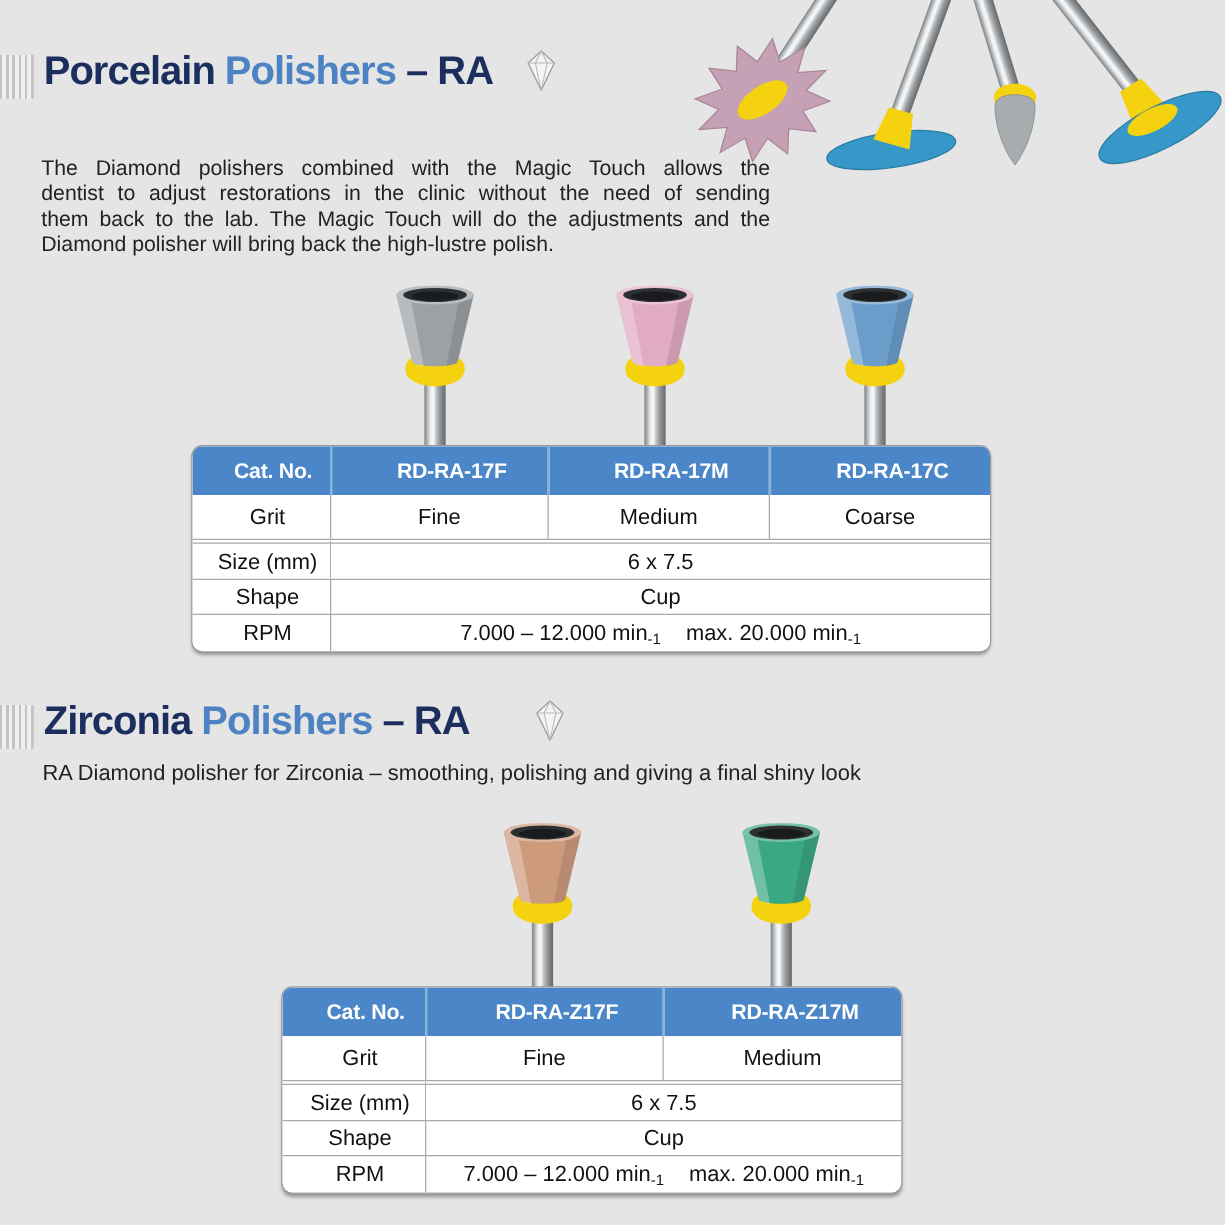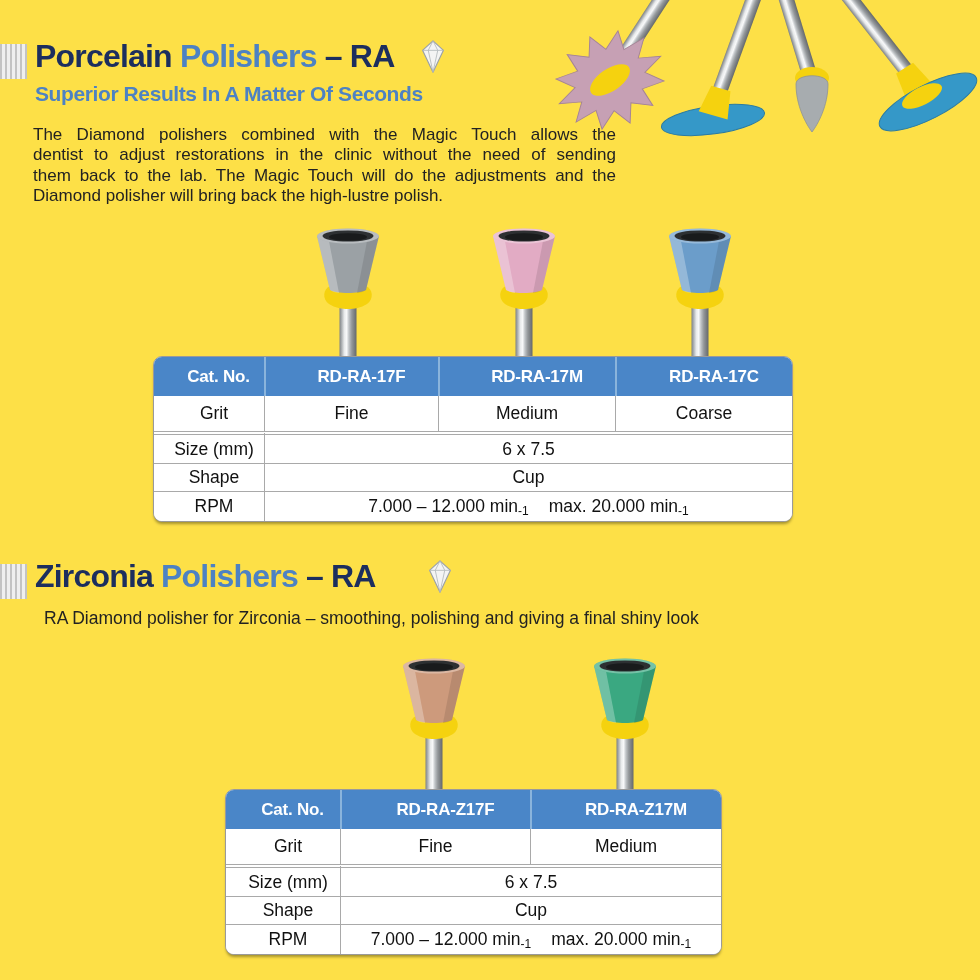--- a/index.html
+++ b/index.html
@@ -1,16 +1,16 @@
 <!DOCTYPE html>
 <html><head>
 <meta charset="utf-8">
 <style>
   html,body{margin:0;padding:0;background:#fff;}
-  .page{position:relative;width:980px;height:980px;background:#fde047;overflow:hidden;
+  .page{position:relative;width:980px;height:980px;background:#e5e5e5;overflow:hidden;
         font-family:"Liberation Sans", sans-serif;color:#1c1c1c;}
 
   
   .marker{position:absolute;width:27px;height:35px;
           background:repeating-linear-gradient(90deg,#c3c3c3 0 2px,#efefef 2px 5px);}
   .marker1{left:0;top:44px;}
   .marker2{left:0;top:564px;}
 
   
   .h1{position:absolute;font-weight:bold;font-size:32px;letter-spacing:-0.8px;line-height:1;white-space:nowrap;}
@@ -24,21 +24,21 @@
   .diamond1{left:414px;top:38px;}
   .diamond2{left:421px;top:558px;}
 
   .subtitle1{position:absolute;left:35px;top:82px;font-size:21px;font-weight:bold;
              letter-spacing:-0.4px;color:#4d82c3;white-space:nowrap;}
 
   .para1{position:absolute;left:33px;top:125px;width:583px;font-size:17px;line-height:20.4px;color:#222;}
   .para1 .jline{text-align:justify;text-align-last:justify;}
   .para1 .jline:last-child{text-align:left;text-align-last:left;}
 
-  .para2{position:absolute;left:44px;top:608px;font-size:17.5px;color:#222;white-space:nowrap;}
+  .para2{position:absolute;left:34px;top:608px;font-size:17.5px;color:#222;white-space:nowrap;}
 
   
   .tools{position:absolute;left:538px;top:0;width:442px;height:140px;}
   .cup{position:absolute;width:80px;height:138px;}
 
   
   .tbl-wrap{position:absolute;border:1px solid #9a9a9a;border-radius:9px;overflow:hidden;
             background:#fff;box-shadow:0 3px 3px -1px rgba(0,0,0,0.35);}
   .tbl1{left:153px;top:356px;width:638px;}
   .tbl2{left:225px;top:789px;width:495px;}
@@ -81,21 +81,20 @@
     <span class="navy">Porcelain</span><span class="blue">Polishers</span><span class="navy">– RA</span>
   </div>
   <svg class="diamond diamond1" viewBox="0 0 40 40">
     <g fill="#f4f4f4" stroke="#9aa0a6" stroke-width="1.2" stroke-linejoin="round">
       <path d="M20,3 L31,13 L20,36 L9,13 Z"></path>
     </g>
     <g stroke="#b3b8bc" stroke-width="0.9" fill="none">
       <path d="M9,13 L31,13 M20,3 L15,13 M20,3 L25,13 M15,13 L20,36 M25,13 L20,36"></path>
     </g>
   </svg>
-  <div class="subtitle1">Superior Results In A Matter Of Seconds</div>
 
   <div class="para1">
     <div class="jline">The Diamond polishers combined with the Magic Touch allows the</div>
     <div class="jline">dentist to adjust restorations in the clinic without the need of sending</div>
     <div class="jline">them back to the lab. The Magic Touch will do the adjustments and the</div>
     <div class="jline">Diamond polisher will bring back the high-lustre polish.</div>
   </div>
 
   <svg class="tools" viewBox="0 0 442 140">
 

